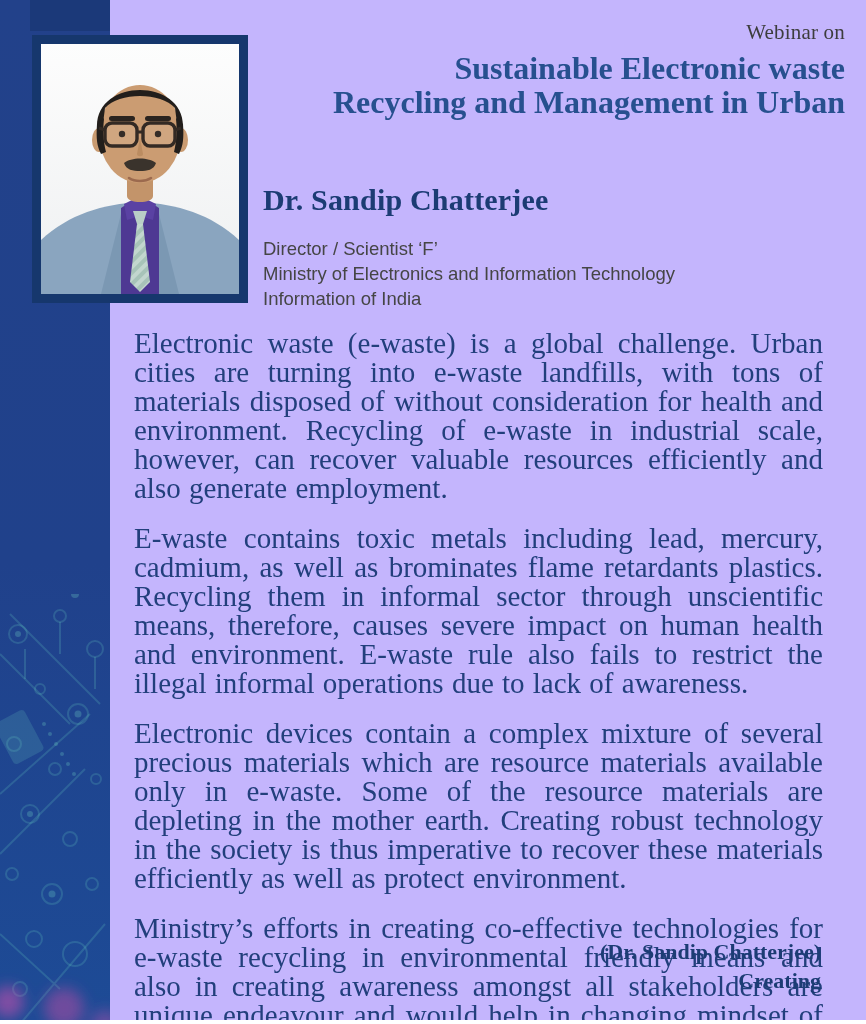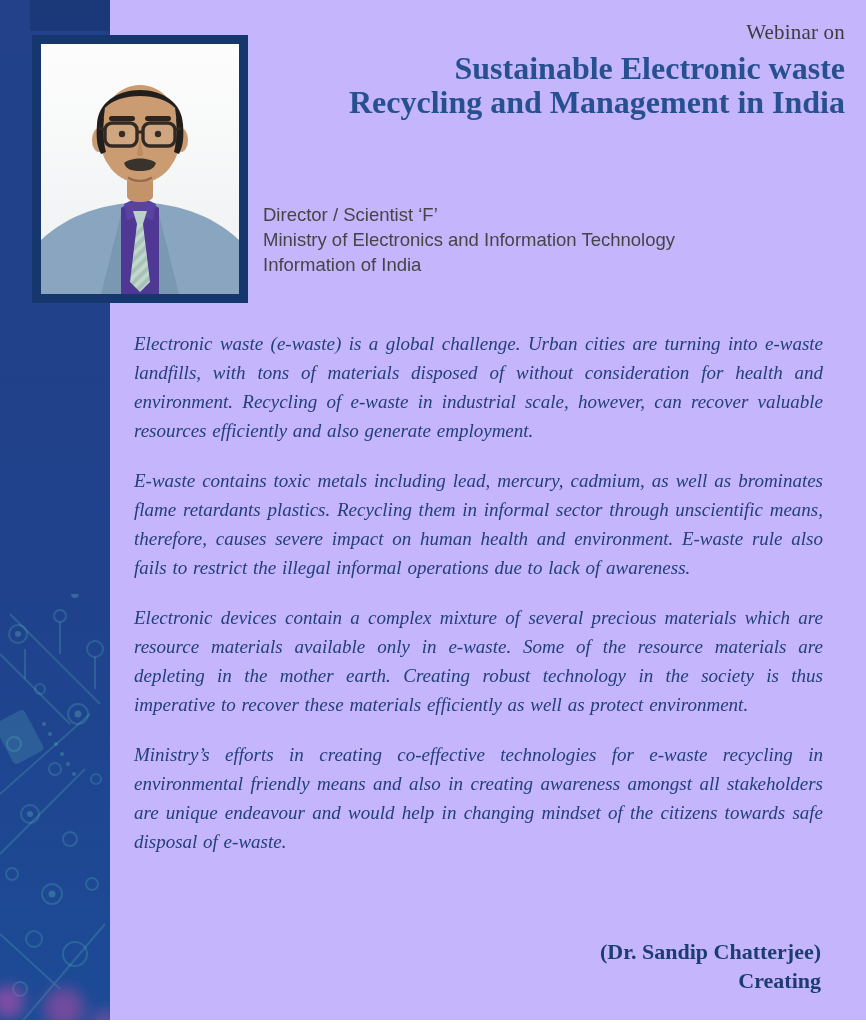--- a/index.html
+++ b/index.html
@@ -39,22 +39,22 @@
   .speaker-block{position:absolute; left:263px; top:183px; width:580px;}
   .speaker-name{
     font-size:30px; font-weight:bold; color:var(--name-blue); letter-spacing:.2px;
   }
   .speaker-sub{
     margin-top:19px; font-family:"Liberation Sans", sans-serif;
     font-size:18.5px; color:var(--gray-sub); line-height:25px;
   }
   .body-block{position:absolute; left:134px; top:329px; width:689px;}
   .body-block p{
-    font-size:19px; color:var(--body-navy); line-height:29px;
-    text-align:justify; margin-bottom:21px; word-spacing:1px;font-style:italic;
+    font-size:29px; color:var(--body-navy); line-height:29px;
+    text-align:justify; margin-bottom:21px; word-spacing:1px;
   }
   .signature-block{
     position:absolute; right:45px; top:937px; width:500px; text-align:right;
     font-size:22px; color:var(--name-blue); line-height:29px; font-weight:600;
   }
 </style>
 </head>
 <body>
 
 <div class="page">
@@ -164,25 +164,26 @@
       <path d="M83,119 C90,113 108,113 115,119 C113,126 106,127 99,127 C92,127 85,126 83,119 Z" fill="#3a332c"></path>
 
       <path d="M88,134 C94,138 104,138 110,134" stroke="#9c6a4e" stroke-width="2.6" fill="none" stroke-linecap="round"></path>
     </svg>
   </div>
 
   <div class="header-block">
     <div class="kicker">Webinar on</div>
     <div class="title">
       <div>Sustainable Electronic waste</div>
-      <div>Recycling and Management in India</div>
+      <div>Recycling and Management in Urban</div>
     </div>
   </div>
 
   <div class="speaker-block">
+    <div class="speaker-name">Dr. Sandip Chatterjee</div>
     <div class="speaker-sub">
       <div>Director / Scientist ‘F’</div>
       <div>Ministry of Electronics and Information Technology</div>
       <div>Information of India</div>
     </div>
   </div>
 
   <div class="body-block">
     <p>Electronic waste (e-waste) is a global challenge. Urban cities are turning into e-waste landfills, with tons of materials disposed of without consideration for health and environment. Recycling of e-waste in industrial scale, however, can recover valuable resources efficiently and also generate employment.</p>
     <p>E-waste contains toxic metals including lead, mercury, cadmium, as well as brominates flame retardants plastics. Recycling them in informal sector through unscientific means, therefore, causes severe impact on human health and environment. E-waste rule also fails to restrict the illegal informal operations due to lack of awareness.</p>

